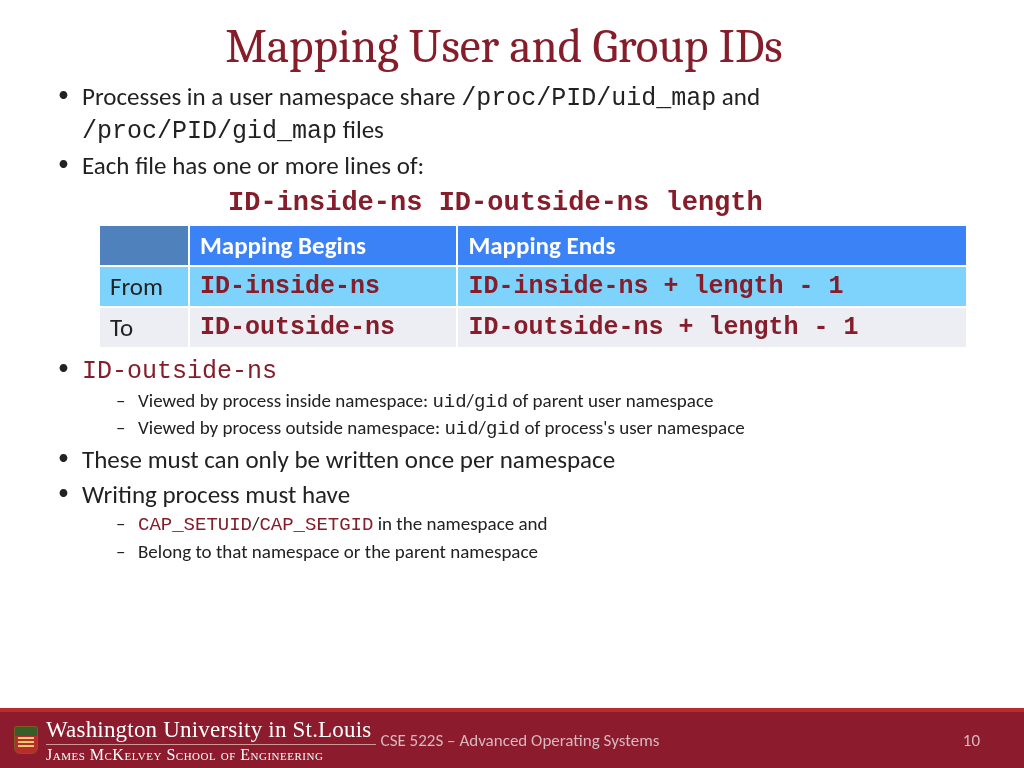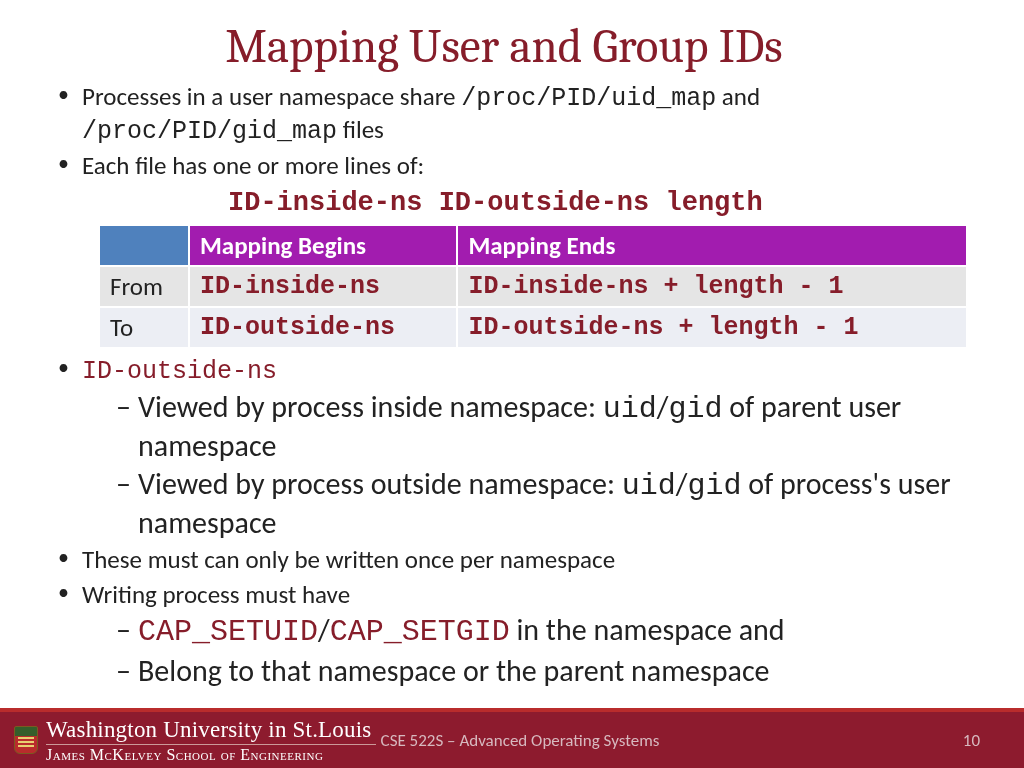--- a/index.html
+++ b/index.html
@@ -41,21 +41,21 @@
     content: "•";
     position: absolute;
     left: 6px;
     top: 0;
     color: #222;
     font-size: 22px;
   }
   ul.sub {
     list-style: none;
     padding-left: 30px;
-    font-size: 30px;
+    font-size: 19px;
     margin-top: 2px;
   }
   ul.sub > li {
     position: relative;
     padding-left: 26px;
     margin-bottom: 2px;
   }
   ul.sub > li::before {
     content: "–";
     position: absolute;
@@ -77,33 +77,33 @@
     padding-left: 180px;
     margin: 6px 0 6px 0;
   }
   table.map {
     border-collapse: collapse;
     margin: 4px 0 6px 50px;
     width: 870px;
     font-size: 25px;
   }
   table.map th {
-    background: #a21caf;
+    background: #3b82f6;
     color: #fff;
     font-weight: bold;
     text-align: left;
     padding: 4px 10px;
     border: 2px solid #fff;
   }
   table.map td {
     padding: 4px 10px;
     border: 2px solid #fff;
     background: #eceef4;
   }
-  table.map tr:nth-child(2) td { background: #e5e5e5; }
+  table.map tr:nth-child(2) td { background: #7dd3fc; }
   table.map td.rowhead {
     font-family: Calibri, Arial, sans-serif;
     color: #222;
     font-weight: normal;
     width: 90px;
   }
   table.map td.code {
     font-family: "Courier New", monospace;
     font-weight: bold;
     color: #861d2a;

